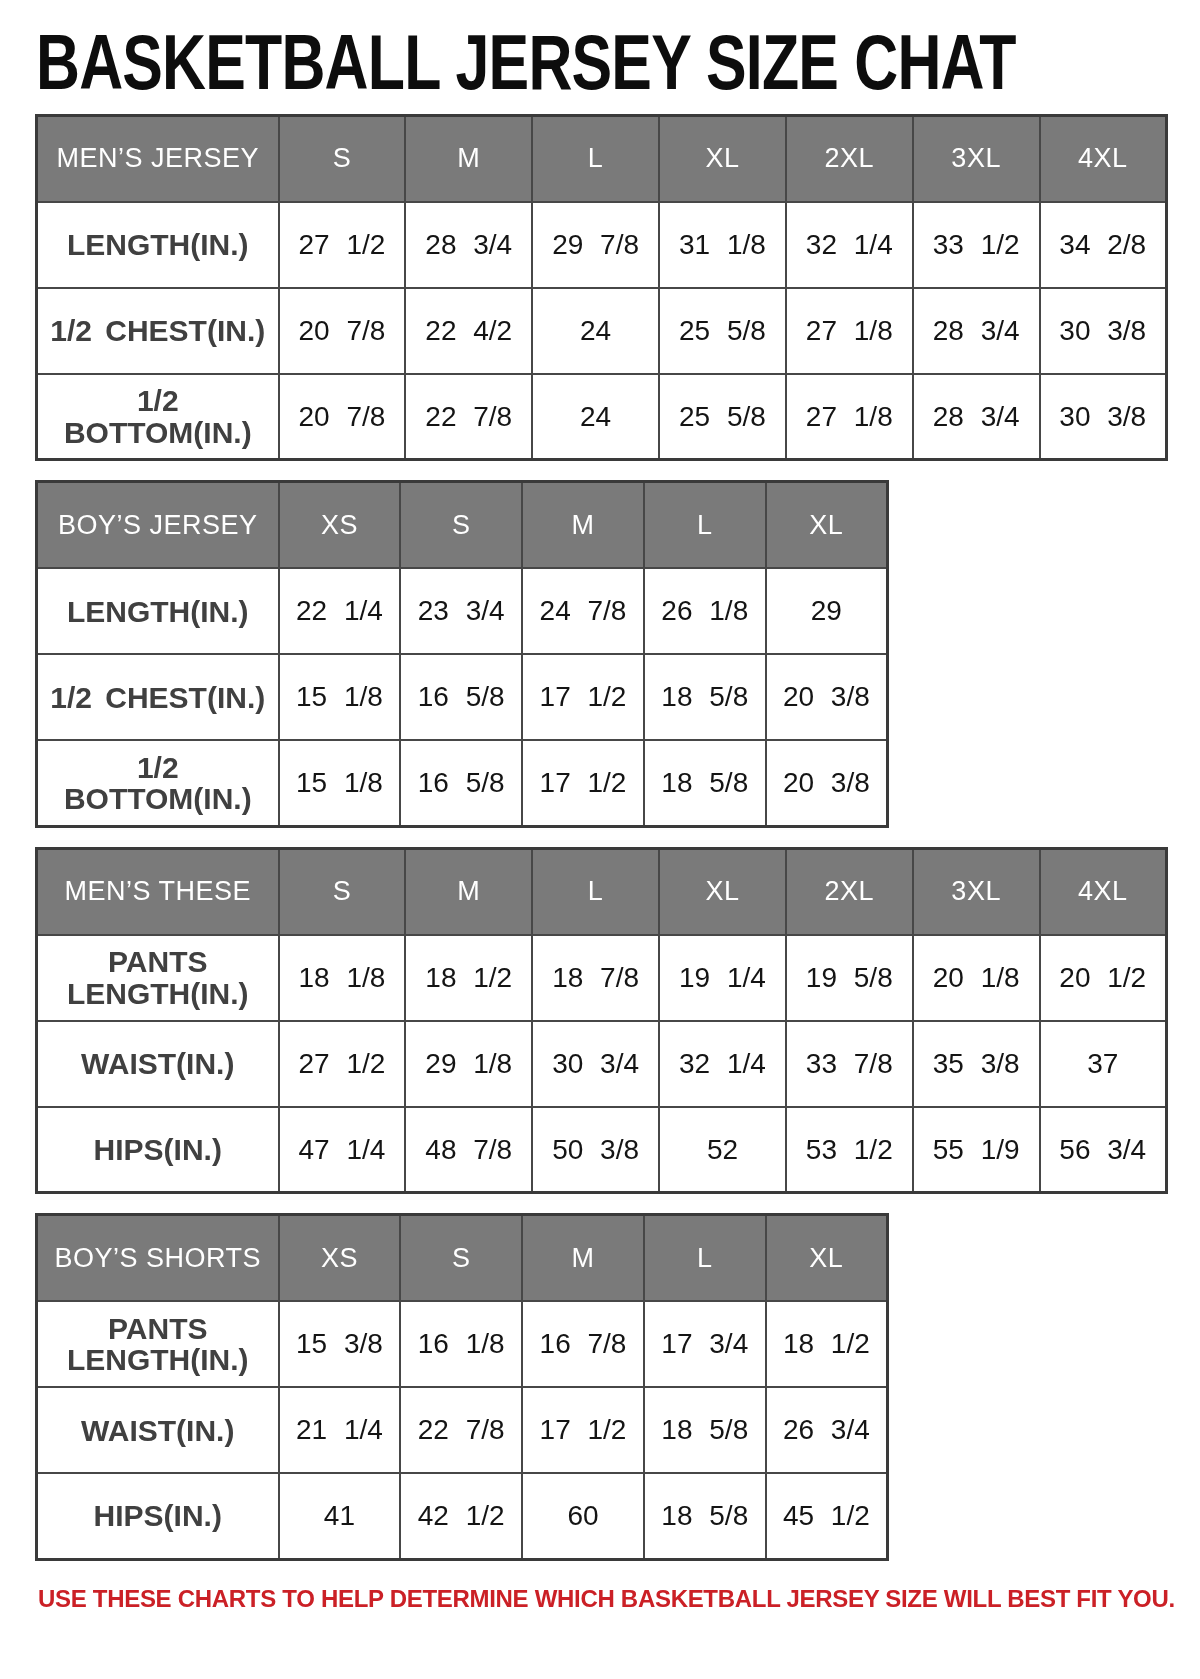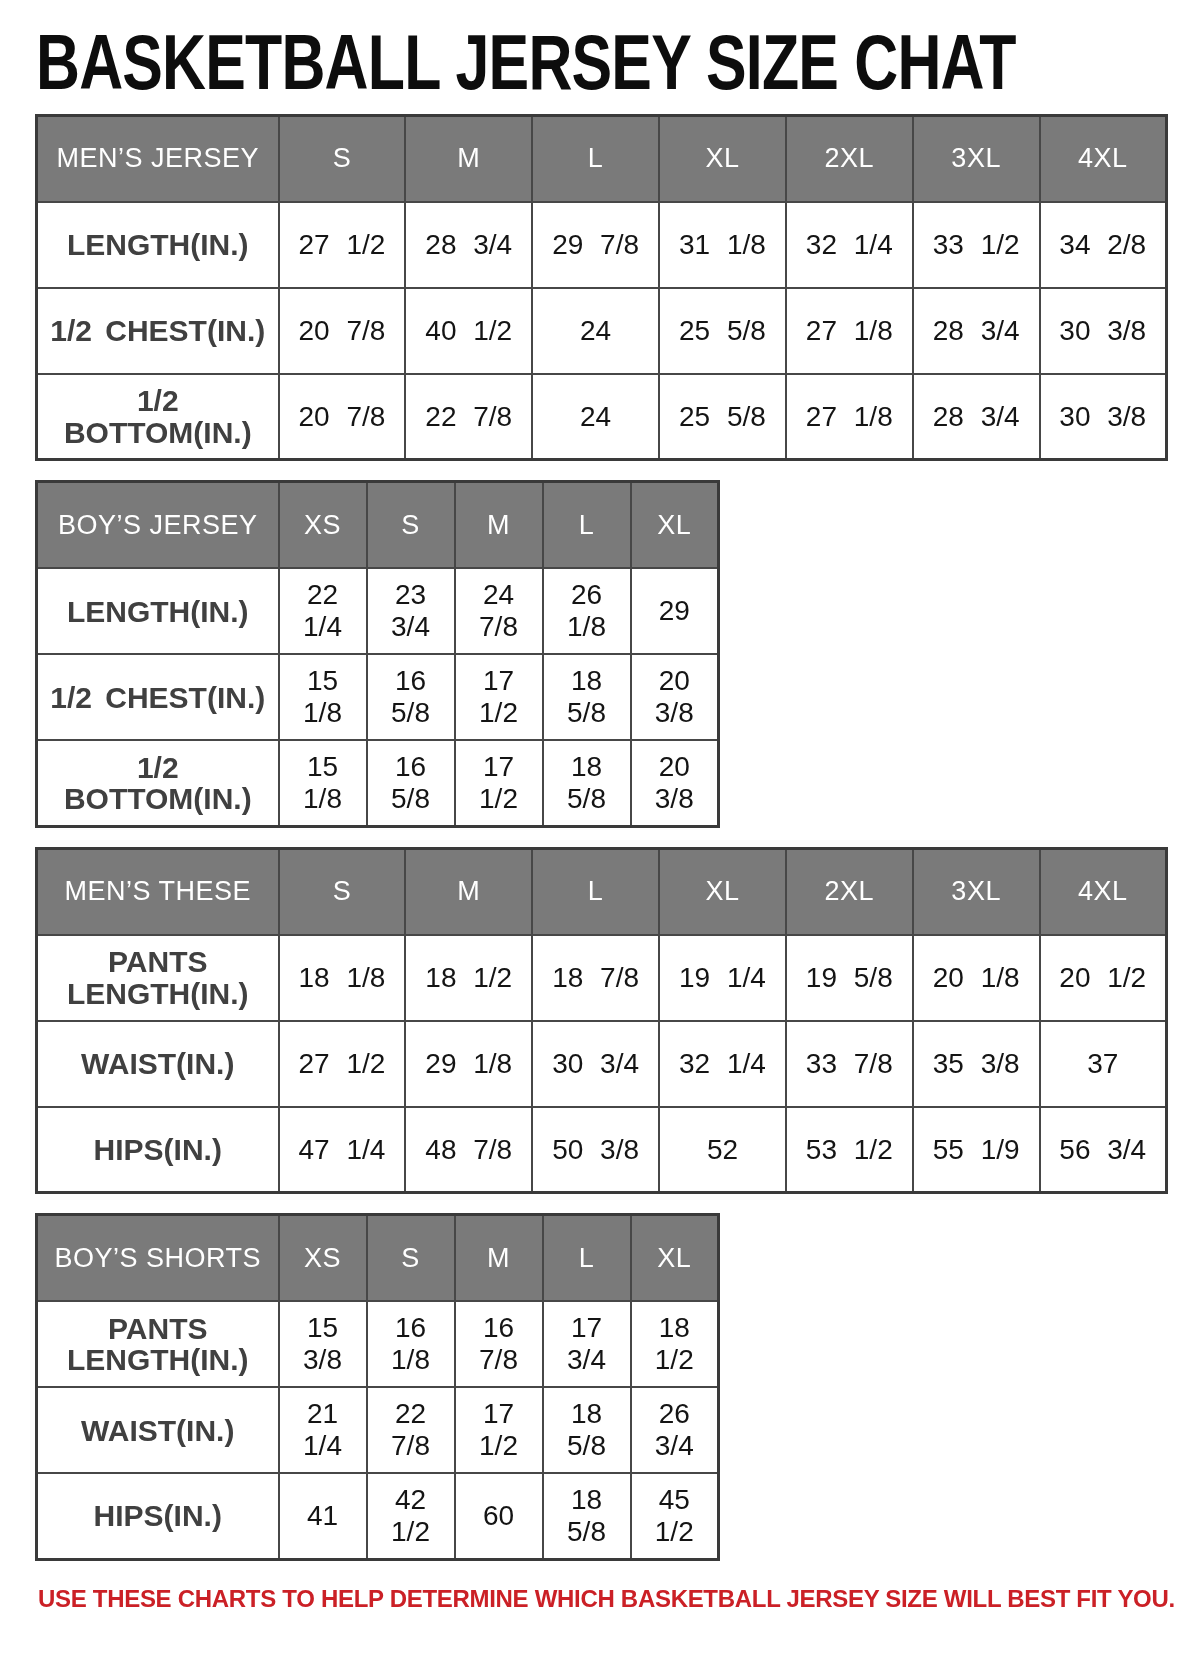--- a/index.html
+++ b/index.html
@@ -38,21 +38,21 @@
     letter-spacing: -0.5px;
     line-height: 1.2;
   }
   .table-wrap { margin: 0 0 19px 35px; }
   .tbl {
     border-collapse: collapse;
     table-layout: fixed;
     border: 3px solid #3a3a3a;
   }
   .wide .tbl { width: 1133px; }
-  .narrow .tbl { width: 685px; }
+  .narrow .tbl { width: 854px; }
   .tbl col.c-label { width: 242px; }
   .tbl th, .tbl td {
     border: 2px solid #474747;
     text-align: center;
     vertical-align: middle;
     padding: 0 2px;
     overflow: hidden;
   }
   .tbl thead th {
     background: #7a7a7a;
@@ -123,21 +123,21 @@
             <td class="val">28 3/4</td>
             <td class="val">29 7/8</td>
             <td class="val">31 1/8</td>
             <td class="val">32 1/4</td>
             <td class="val">33 1/2</td>
             <td class="val">34 2/8</td>
           </tr>
           <tr>
             <td class="label">1/2 CHEST(IN.)</td>
             <td class="val">20 7/8</td>
-            <td class="val">40 1/2</td>
+            <td class="val">22 4/2</td>
             <td class="val">24</td>
             <td class="val">25 5/8</td>
             <td class="val">27 1/8</td>
             <td class="val">28 3/4</td>
             <td class="val">30 3/8</td>
           </tr>
           <tr>
             <td class="label">1/2 BOTTOM(IN.)</td>
             <td class="val">20 7/8</td>
             <td class="val">22 7/8</td>

